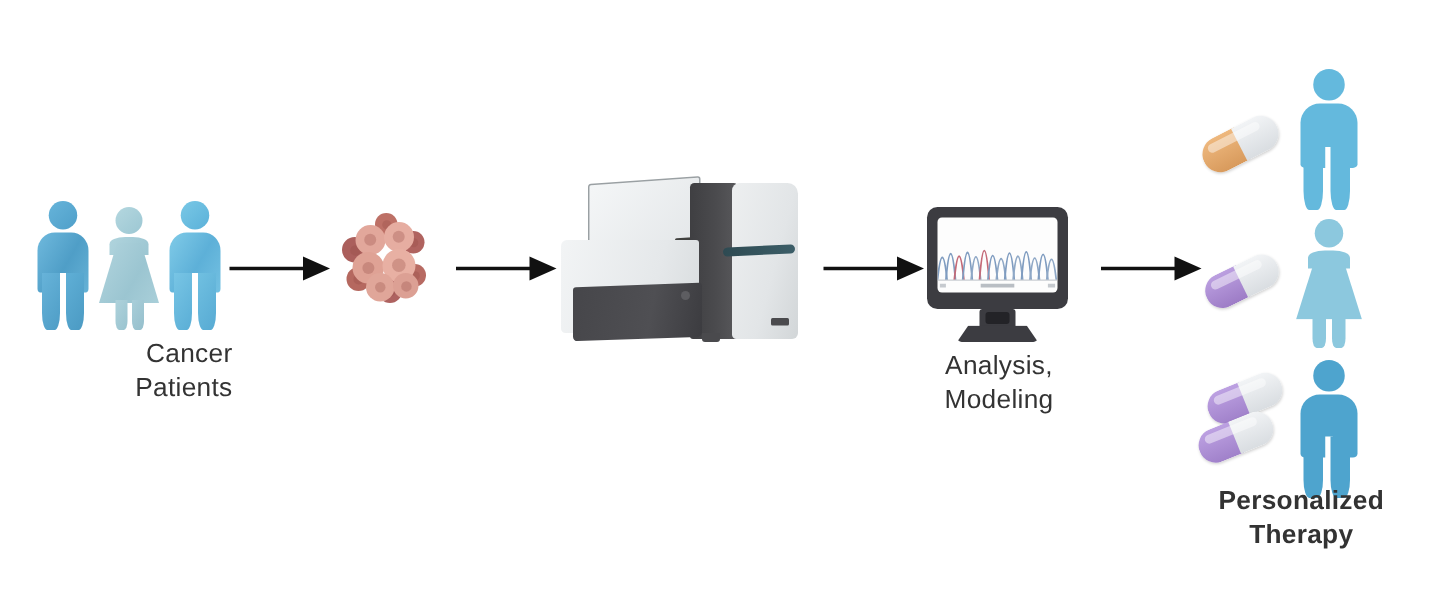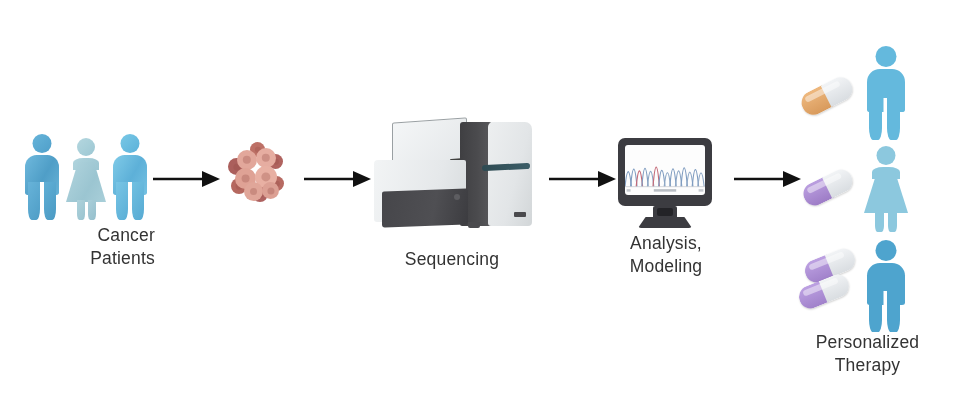--- a/index.html
+++ b/index.html
@@ -226,21 +226,20 @@
     <div class="seq-part" style="left:10px; top:72px; width:86px; height:36px;
                 background:linear-gradient(100deg,#46464a 0%,#4f4f53 60%,#3c3c40 100%);
                 border-radius:2px 2px 3px 3px; transform: skewY(-2deg);"></div>
     <div class="seq-part" style="left:82px; top:76px; width:6px; height:6px;
                 background:#5d5d61; border-radius:50%;"></div>
 
     <div class="seq-part" style="left:96px; top:104px; width:12px; height:6px;
                 background:#4a4a4d; border-radius:0 0 2px 2px;"></div>
   </div>
 
-  <div class="caption" style="left:382px; top:248px; width:140px;">Sequencing</div>
 
   <svg class="arrow" style="left:548px; top:168px;" width="70" height="22" viewBox="0 0 70 22">
     <line x1="1" y1="11" x2="52" y2="11" stroke="#111111" stroke-width="2.4"></line>
     <polygon points="50,3 68,11 50,19" fill="#111111"></polygon>
   </svg>
 
   <div class="mon" style="left:612px; top:138px; width:106px; height:86px;">
     <div class="mon-bezel" style="left:6px; top:0; width:94px; height:68px;"></div>
     <div class="mon-screen" style="left:13px; top:7px; width:80px; height:50px;">
       <svg width="80" height="50" viewBox="0 0 100 60" preserveAspectRatio="none">
@@ -327,16 +326,16 @@
     </div>
     <div class="person" style="left:72px; top:212px; width:48px; height:92px;">
       <div class="p-head" style="top:0; width:21px; height:21px; background:#4ea4ce;"></div>
       <div class="m-torso" style="top:23px; width:38px; height:42px; background:#4ea4ce;"></div>
       <div class="m-gap" style="top:51px; width:5px; height:41px;"></div>
       <div class="m-legL" style="left:7px; top:51px; width:13px; height:41px; background:#4ea4ce;"></div>
       <div class="m-legR" style="left:25px; top:51px; width:13px; height:41px; background:#4ea4ce;"></div>
     </div>
   </div>
 
-  <div class="caption" style="left:790px; top:331px; width:155px;">Personalized
+  <div class="caption" style="left:790px; top:322px; width:155px;font-weight:bold;">Personalized
 Therapy</div>
 
 </div>
 
 </body></html>

